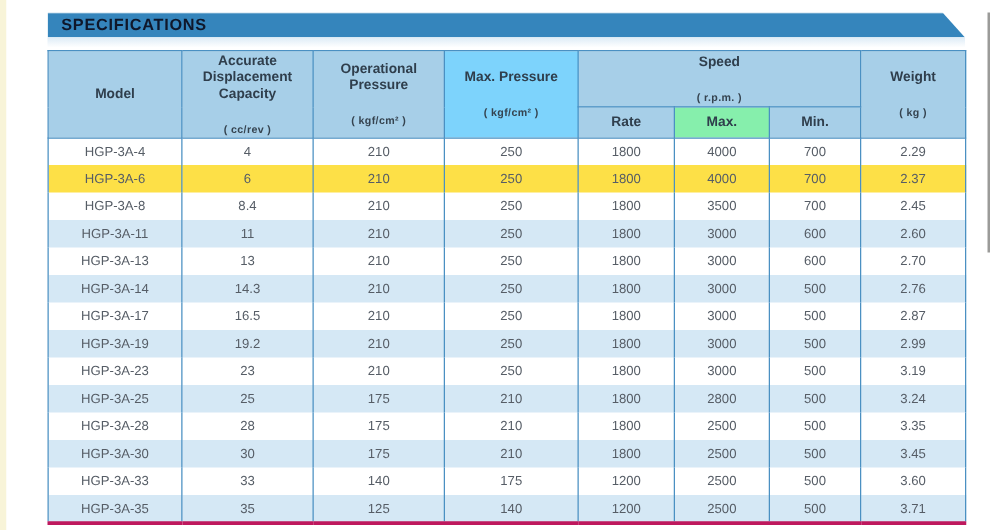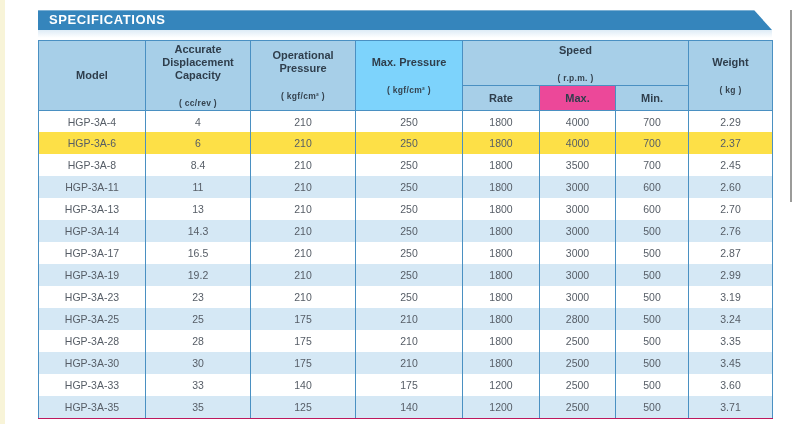--- a/index.html
+++ b/index.html
@@ -8,21 +8,21 @@
 
   .page-edge-left { position: absolute; left: 0; top: 0; width: 5px; height: 424px; }
   .page-edge-right-line { position: absolute; left: 790px; top: 10px; width: 2px; height: 192px; background: #9b9b99; }
 
   .section-bar {
     position: absolute; left: 38px; top: 10px; width: 734px; height: 20px;
     clip-path: polygon(0 0, calc(100% - 18px) 0, 100% 100%, 0 100%);
     box-shadow: inset 0 1px 0 rgba(255,255,255,0.35);
   }
   .section-bar-label {
-    color: #ffffff; font-size: 13px; font-weight: bold; letter-spacing: 0.6px;
+    color: #0f172a; font-size: 13px; font-weight: bold; letter-spacing: 0.6px;
     line-height: 20px; padding-left: 11px; display: block;
   }
   .bar-fade { position: absolute; left: 38px; top: 30px; width: 734px; height: 8px;
     background: linear-gradient(to bottom, rgba(160,200,230,0.35), rgba(160,200,230,0)); }
 
   table.spec-table {
     position: absolute; left: 38px; top: 40px; width: 734px;
     border-collapse: collapse; table-layout: fixed;
   }
   .spec-table th, .spec-table td { text-align: center; vertical-align: middle; }
@@ -33,21 +33,21 @@
     padding: 2px 2px;
   }
   .hdr-unit { display: block; font-size: 8.5px; font-weight: bold; color: #35434f; letter-spacing: 0.3px; margin-top: 16px; }
   .hdr-row-top th { height: 33px; }
   .hdr-row-sub th { height: 24px; }
 
   .spec-table tbody td {
     height: 22px; font-size: 10.5px; color: #565d66;
     border-left: 1px solid #4a90c2; border-right: 1px solid #4a90c2;
   }
-  .spec-table tbody tr:last-child td { border-bottom: 1px solid #be185d; }
+  .spec-table tbody tr:last-child td { border-bottom: 3px solid #be185d; }
 </style>
 </head>
 <body>
 
 <div class="page">
 
   <div class="page-edge-left" style="background: rgb(248, 244, 216);"></div>
   <div class="page-edge-right-line"></div>
 
   <div class="section-bar" style="background: rgb(53, 133, 188);">
@@ -87,21 +87,21 @@
           <span>Speed</span>
           <span class="hdr-unit">( r.p.m. )</span>
         </th>
         <th rowspan="2" style="background: rgb(167, 207, 232);">
           <span>Weight</span>
           <span class="hdr-unit">( kg )</span>
         </th>
       </tr>
       <tr class="hdr-row-sub">
         <th style="background: rgb(167, 207, 232);">Rate</th>
-        <th style="background: #ec4899; margin-top: 44px;">Max.</th>
+        <th style="background: #86efac; margin-top: 44px;">Max.</th>
         <th style="background: rgb(167, 207, 232);">Min.</th>
       </tr>
     </thead>
     <tbody>
         <tr>
           <td>HGP-3A-4</td>
           <td>4</td>
           <td>210</td>
           <td>250</td>
           <td>1800</td>

